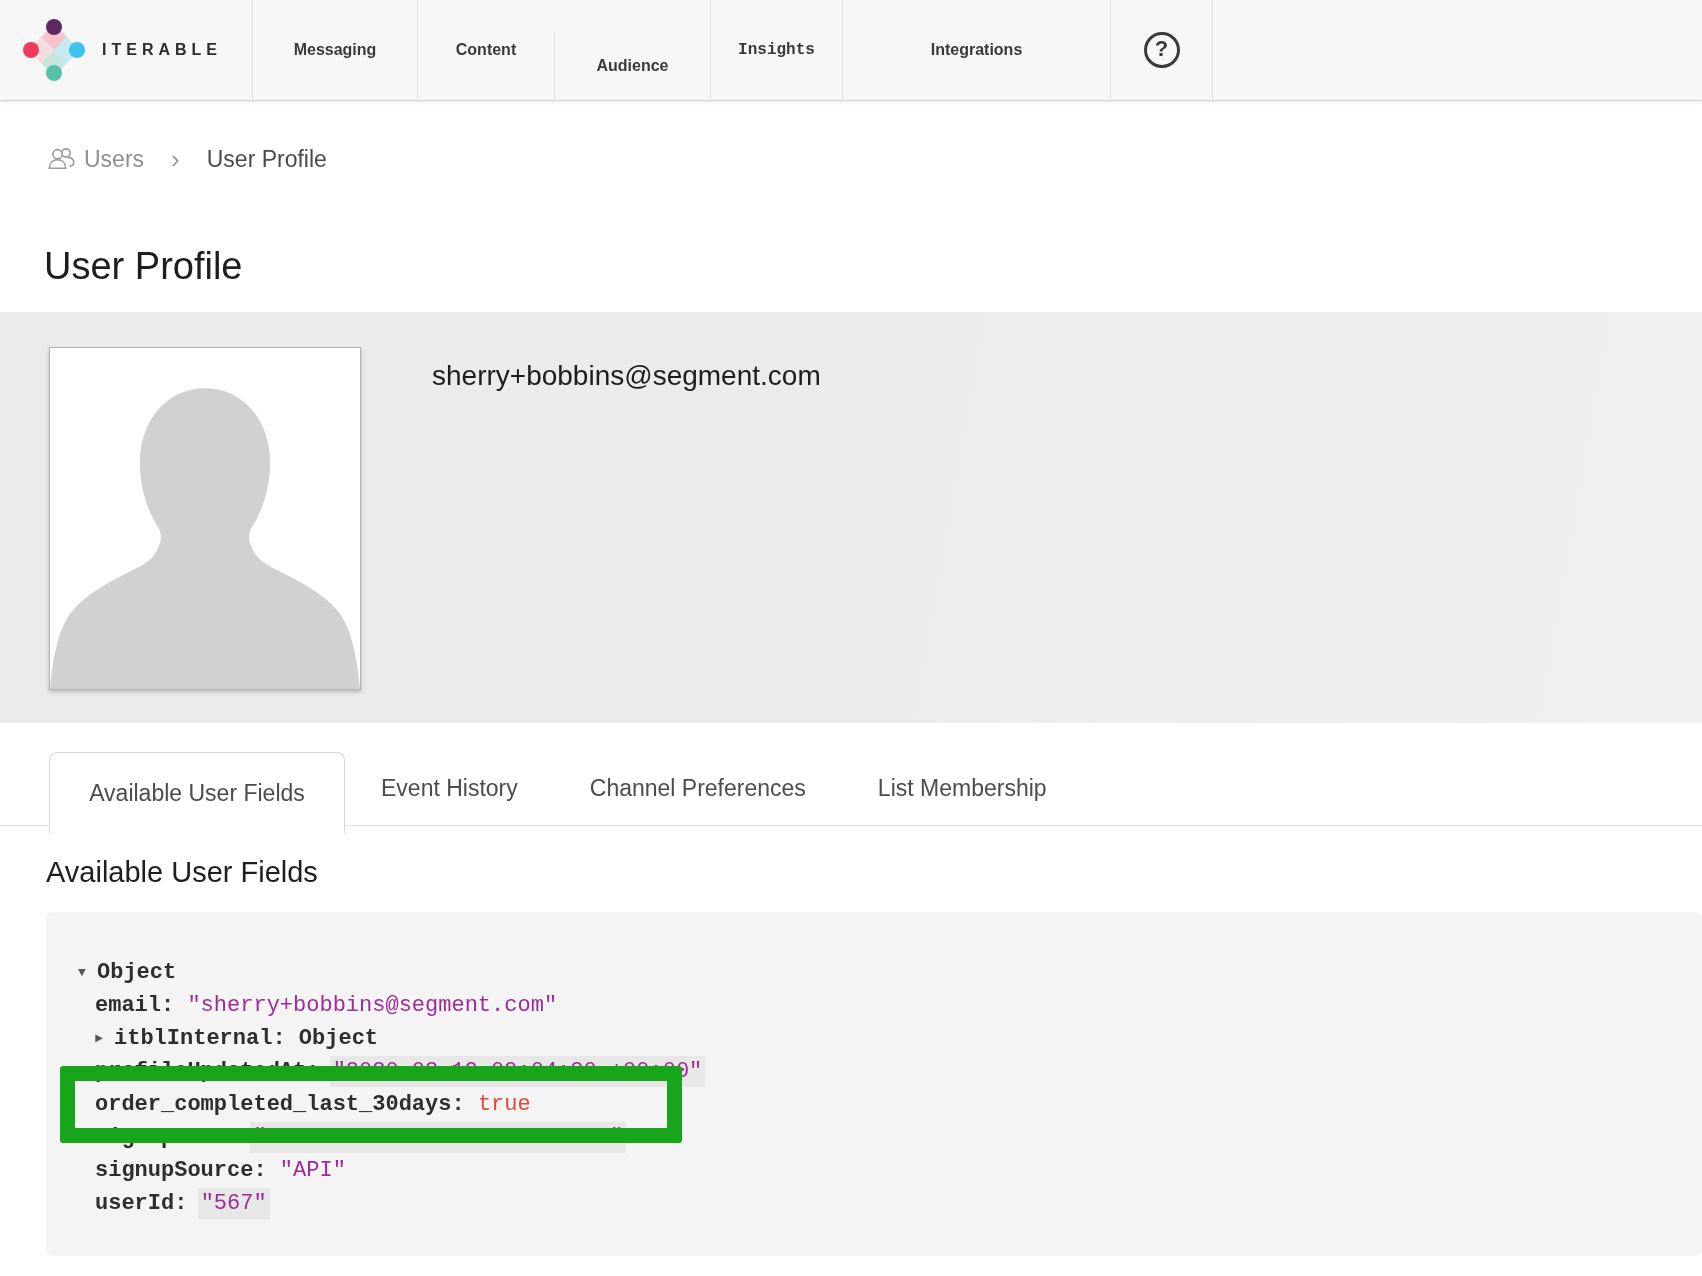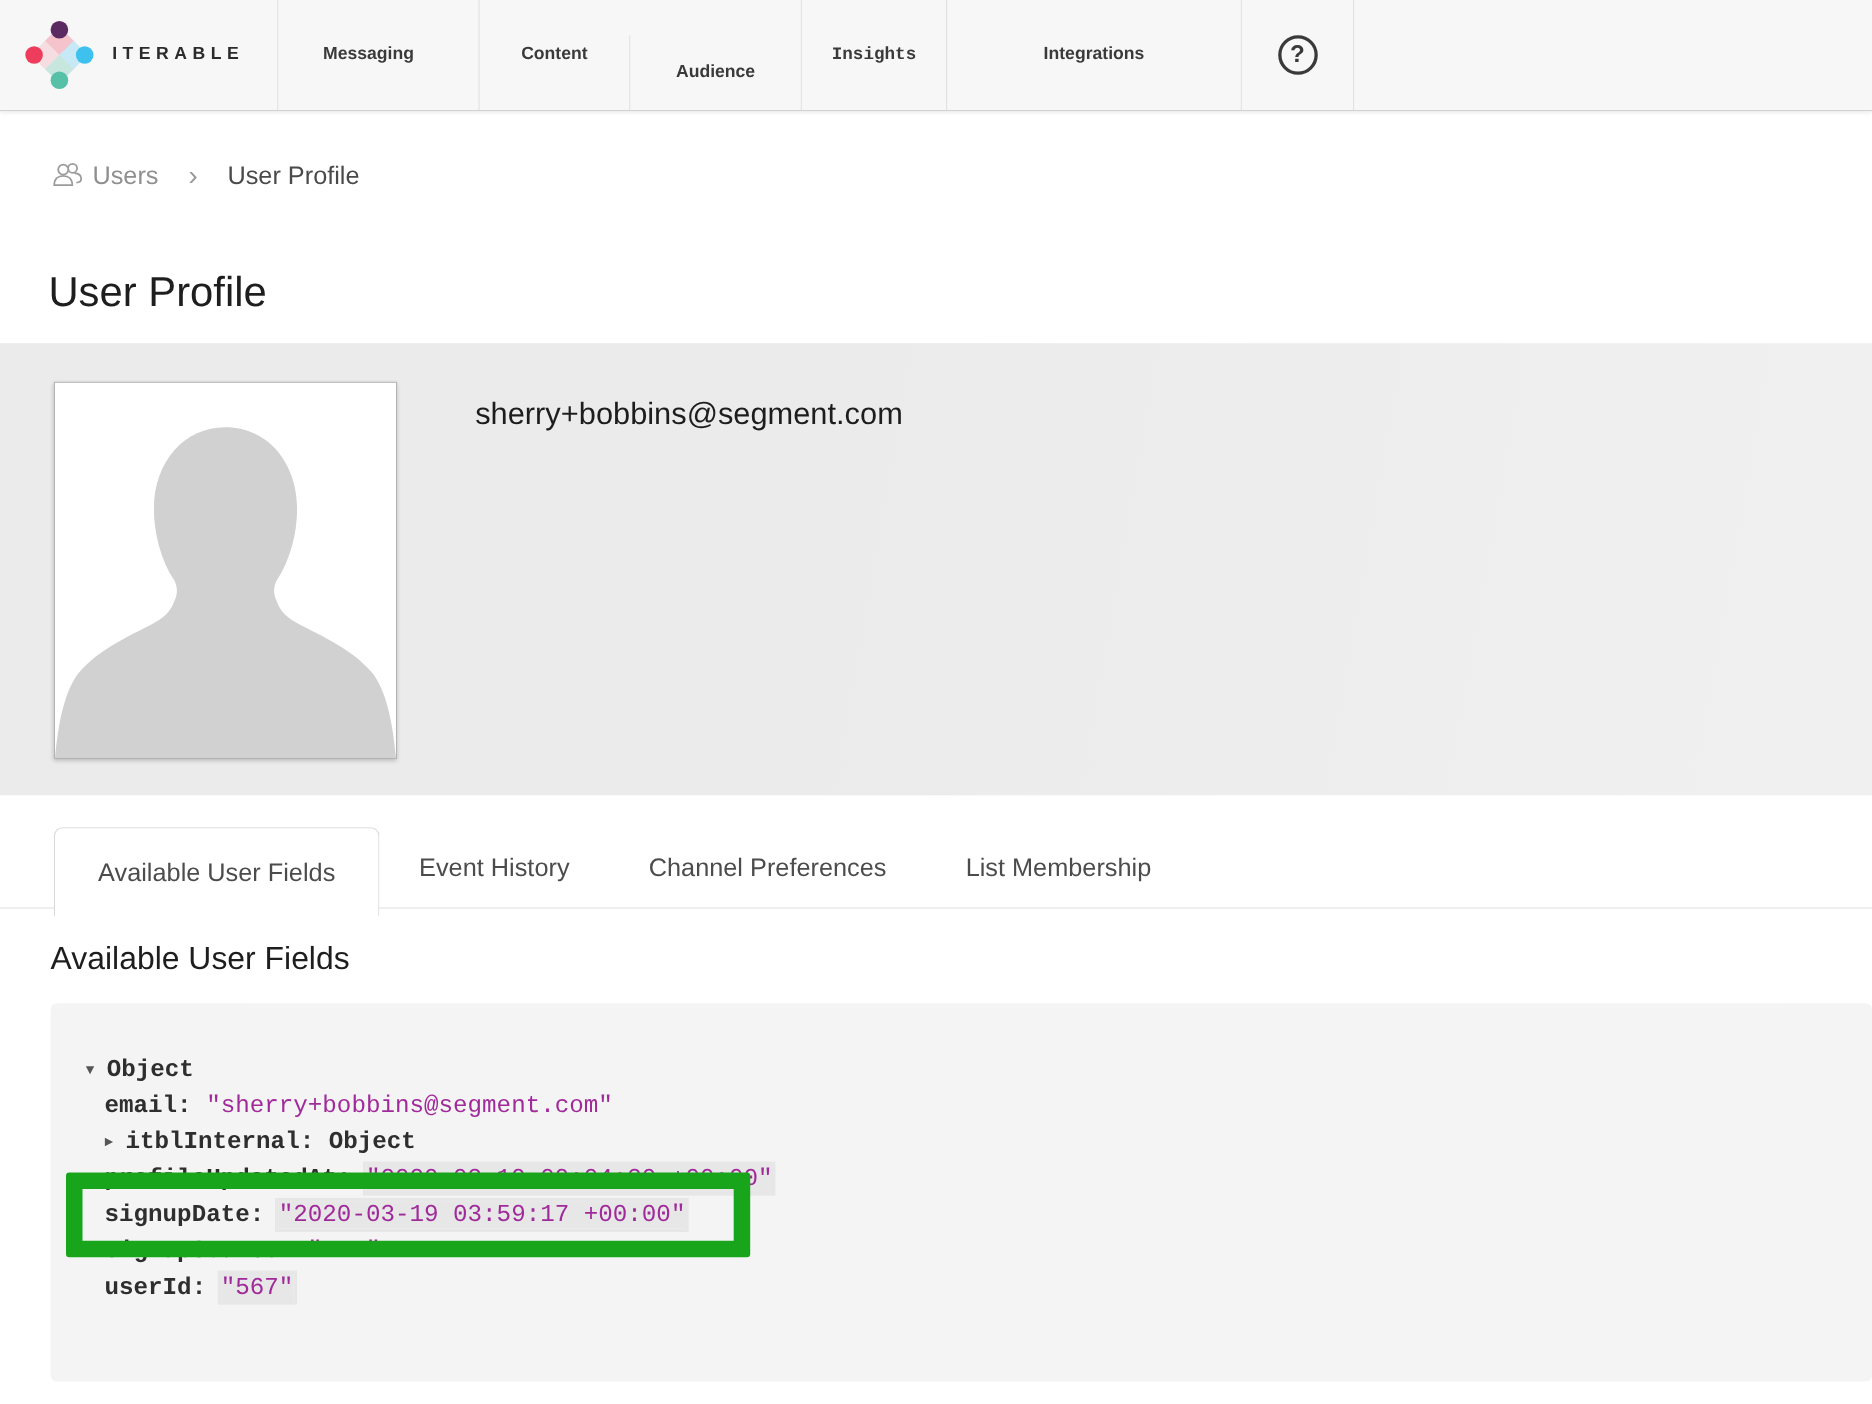--- a/index.html
+++ b/index.html
@@ -16,21 +16,21 @@
   .nav{position:absolute;top:0;left:0;right:0;height:101px;background:var(--c-nav-bg);
        border-bottom:1px solid #d2d2d2;box-shadow:0 2px 3px rgba(0,0,0,.07);
        display:flex;align-items:stretch;z-index:10;}
   .brand{width:252px;display:flex;align-items:center;gap:16px;padding-left:22px;cursor:pointer;}
   .logo{width:64px;height:64px;display:block;}
   .brand-text{font-size:16px;font-weight:700;letter-spacing:5px;color:#2c2c2c;}
   .nav-items{display:flex;height:100%;}
   .nav-item{display:flex;align-items:center;justify-content:center;font-size:16px;font-weight:700;
             color:#3a3a3a;border-left:1px solid #e1e1e1;cursor:pointer;}
   .nav-item:nth-of-type(1){width:165px;}
-  .nav-item:nth-of-type(2){width:137px;margin-left:18px;}
+  .nav-item:nth-of-type(2){width:137px;}
   .nav-item:nth-of-type(3){width:156px;margin-top:32px;}
   .nav-item:nth-of-type(4){width:132px;font-family:Liberation Mono, monospace;}
   .nav-item:nth-of-type(5){width:268px;}
   .nav-help{width:103px;display:flex;align-items:center;justify-content:center;
             border-left:1px solid #e1e1e1;border-right:1px solid #e1e1e1;cursor:pointer;}
   .help-circle{width:36px;height:36px;border:3px solid #3a3a3a;border-radius:50%;
                display:flex;align-items:center;justify-content:center;
                font-size:22px;font-weight:700;color:#3a3a3a;padding-bottom:2px;}
 
   
@@ -157,20 +157,21 @@
   </div>
 
   <h2 class="section-heading">Available User Fields</h2>
 
   <div class="code-block">
     <div id="json-lines">
         <div class="code-line"><span class="toggle">▼</span><span class="root-label">Object</span></div>
         <div class="code-line child"><span class="k">email: </span><span class="v-string">"sherry+bobbins@segment.com"</span></div>
         <div class="code-line child"><span class="toggle">►</span><span class="k">itblInternal: </span><span class="v-obj">Object</span></div>
         <div class="code-line child"><span class="k">profileUpdatedAt: </span><span class="v-string hl">"2020-03-19 09:04:30 +00:00"</span></div>
+        <div class="code-line child"><span class="k">order_completed_last_30days: </span><span class="v-bool">true</span></div>
         <div class="code-line child"><span class="k">signupDate: </span><span class="v-string hl">"2020-03-19 03:59:17 +00:00"</span></div>
         <div class="code-line child"><span class="k">signupSource: </span><span class="v-string">"API"</span></div>
         <div class="code-line child"><span class="k">userId: </span><span class="v-string hl">"567"</span></div>
       </div>
   </div>
 
   <div class="annotation-box"></div>
 
 </div>
 

